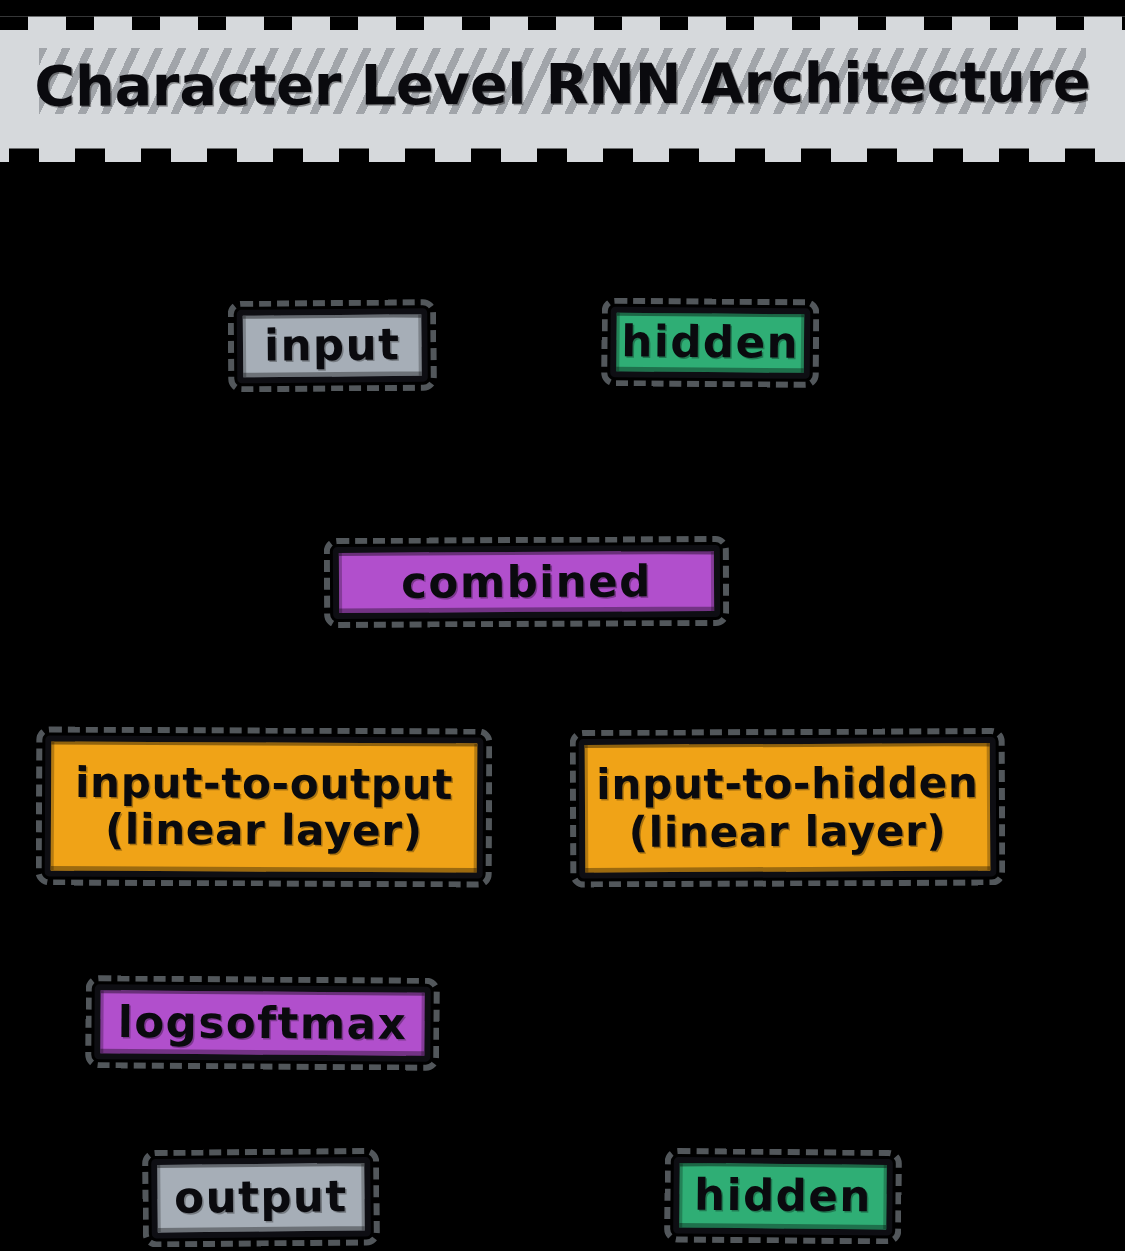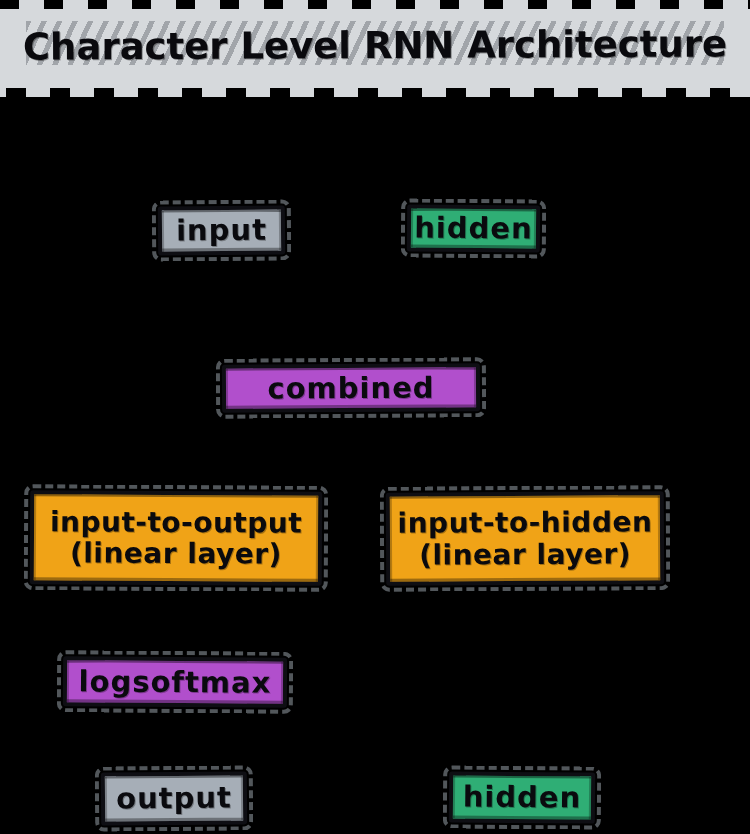--- a/index.html
+++ b/index.html
@@ -2,21 +2,21 @@
 <html style="--canvas-bg: #000000; --banner-bg: #d6d9dc; --gray-fill: #a6aeb7; --green-fill: #2fae75; --purple-fill: #b14fcc; --orange-fill: #f0a317; --stroke: #0e0e13; --text: #0a0a0e;"><head>
 <meta charset="utf-8">
 <style>
   html,body{margin:0;padding:0;background:#000;}
   .stage{
     position:relative;width:750px;height:834px;background:var(--canvas-bg,#000);
     overflow:hidden;font-family:"DejaVu Sans","Liberation Sans",sans-serif;
   }
   
   .banner{
-    position:absolute;left:0;top:0;width:750px;height:97px;
+    position:absolute;left:0;top:11px;width:750px;height:97px;
     background:var(--banner-bg,#d6d9dc);
   }
   .banner-dashes{
     position:absolute;left:0;right:0;height:9px;
     background:repeating-linear-gradient(90deg,#000 0 19px,transparent 19px 44px);
   }
   .banner-dashes.top{top:0;}
   .banner-dashes.bottom{bottom:0;background:repeating-linear-gradient(90deg,#000 6px 26px,transparent 26px 50px);}
   .banner-hatch{
     position:absolute;left:26px;right:26px;top:21px;height:44px;

